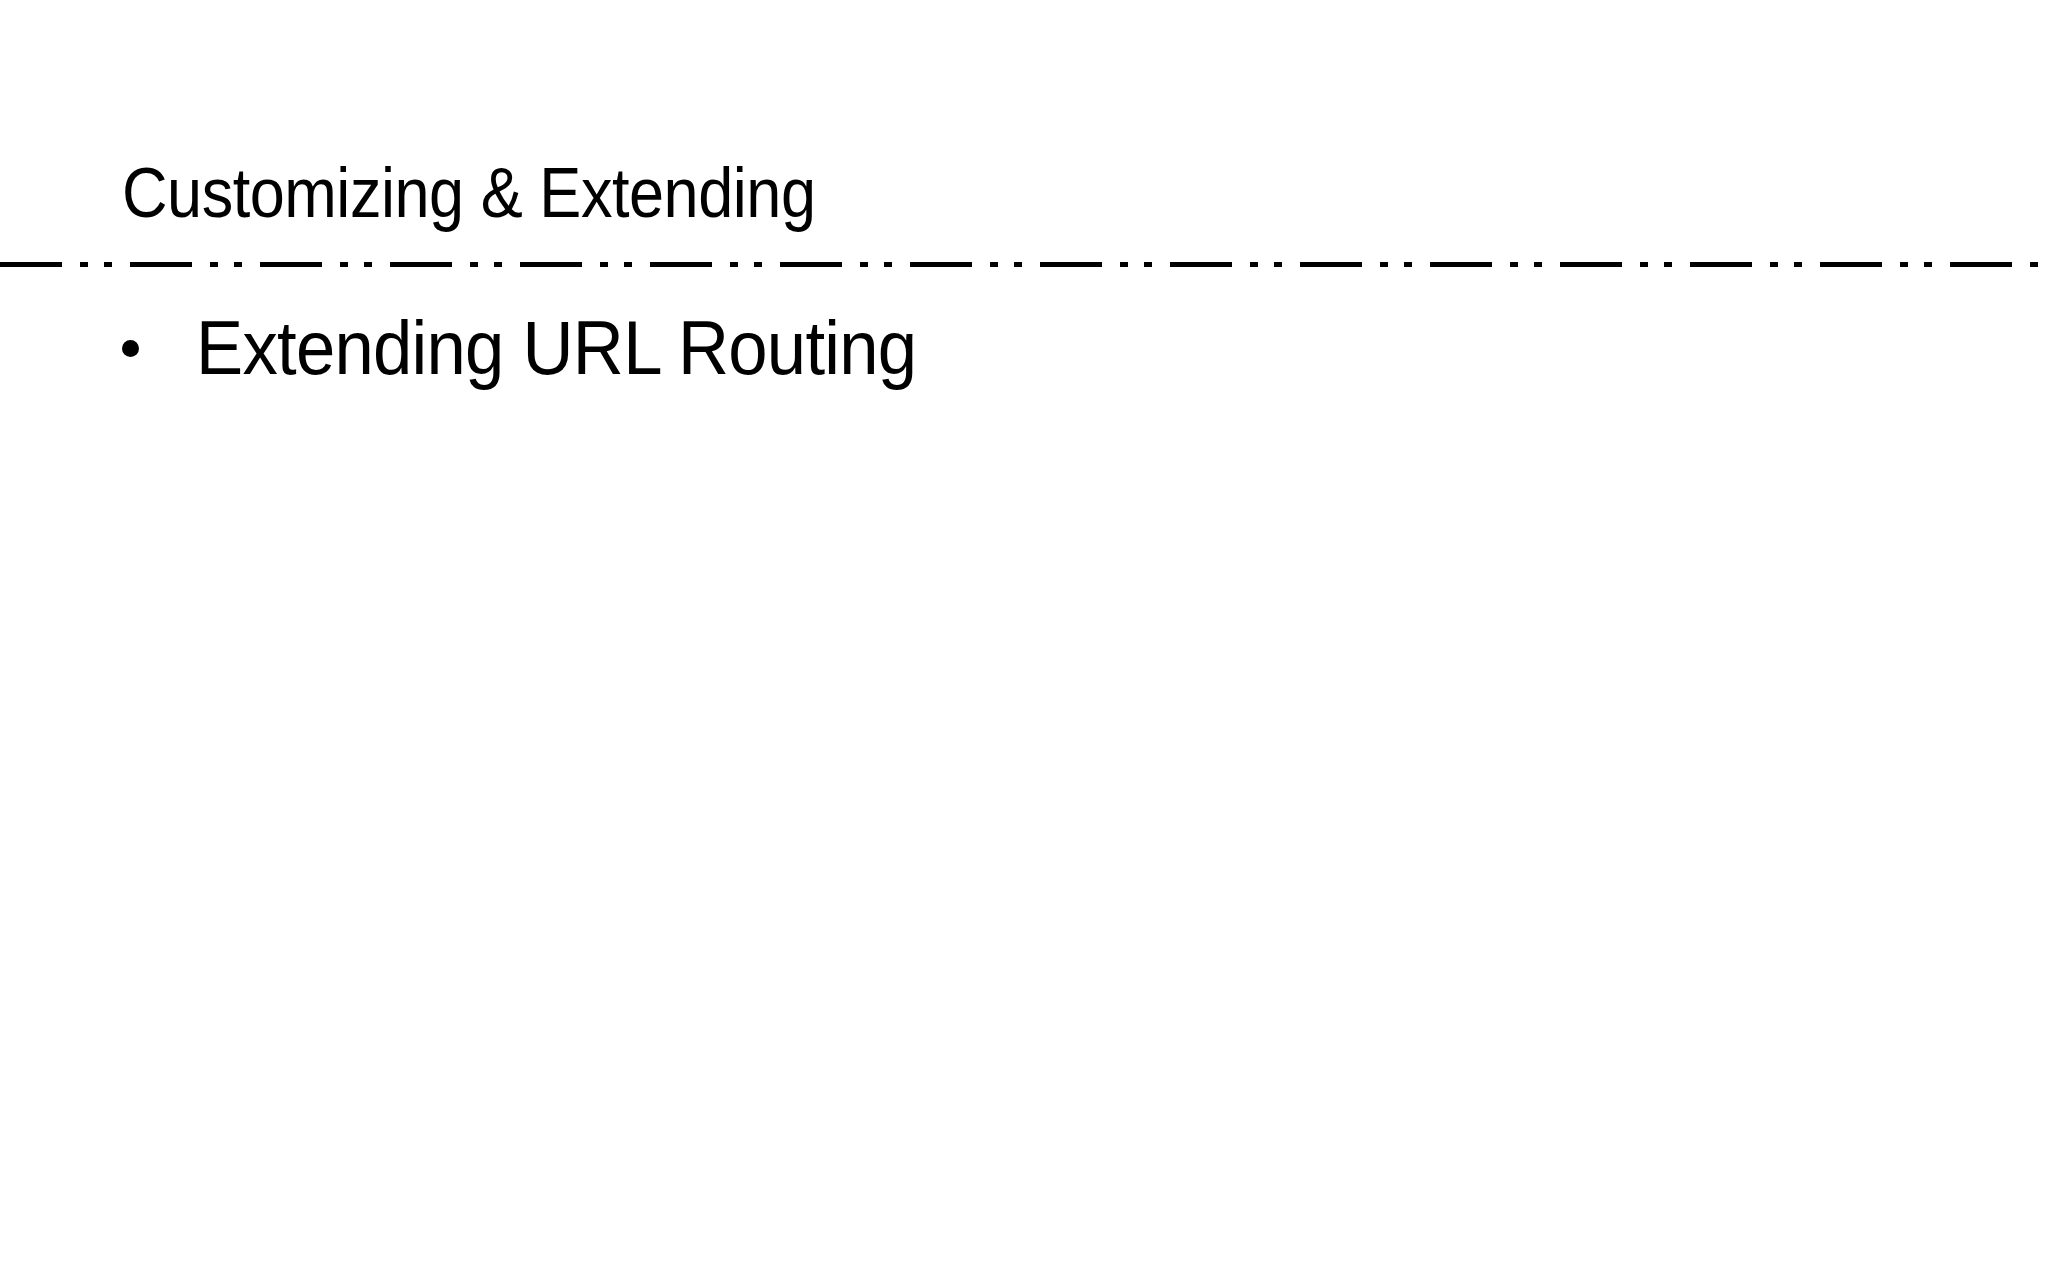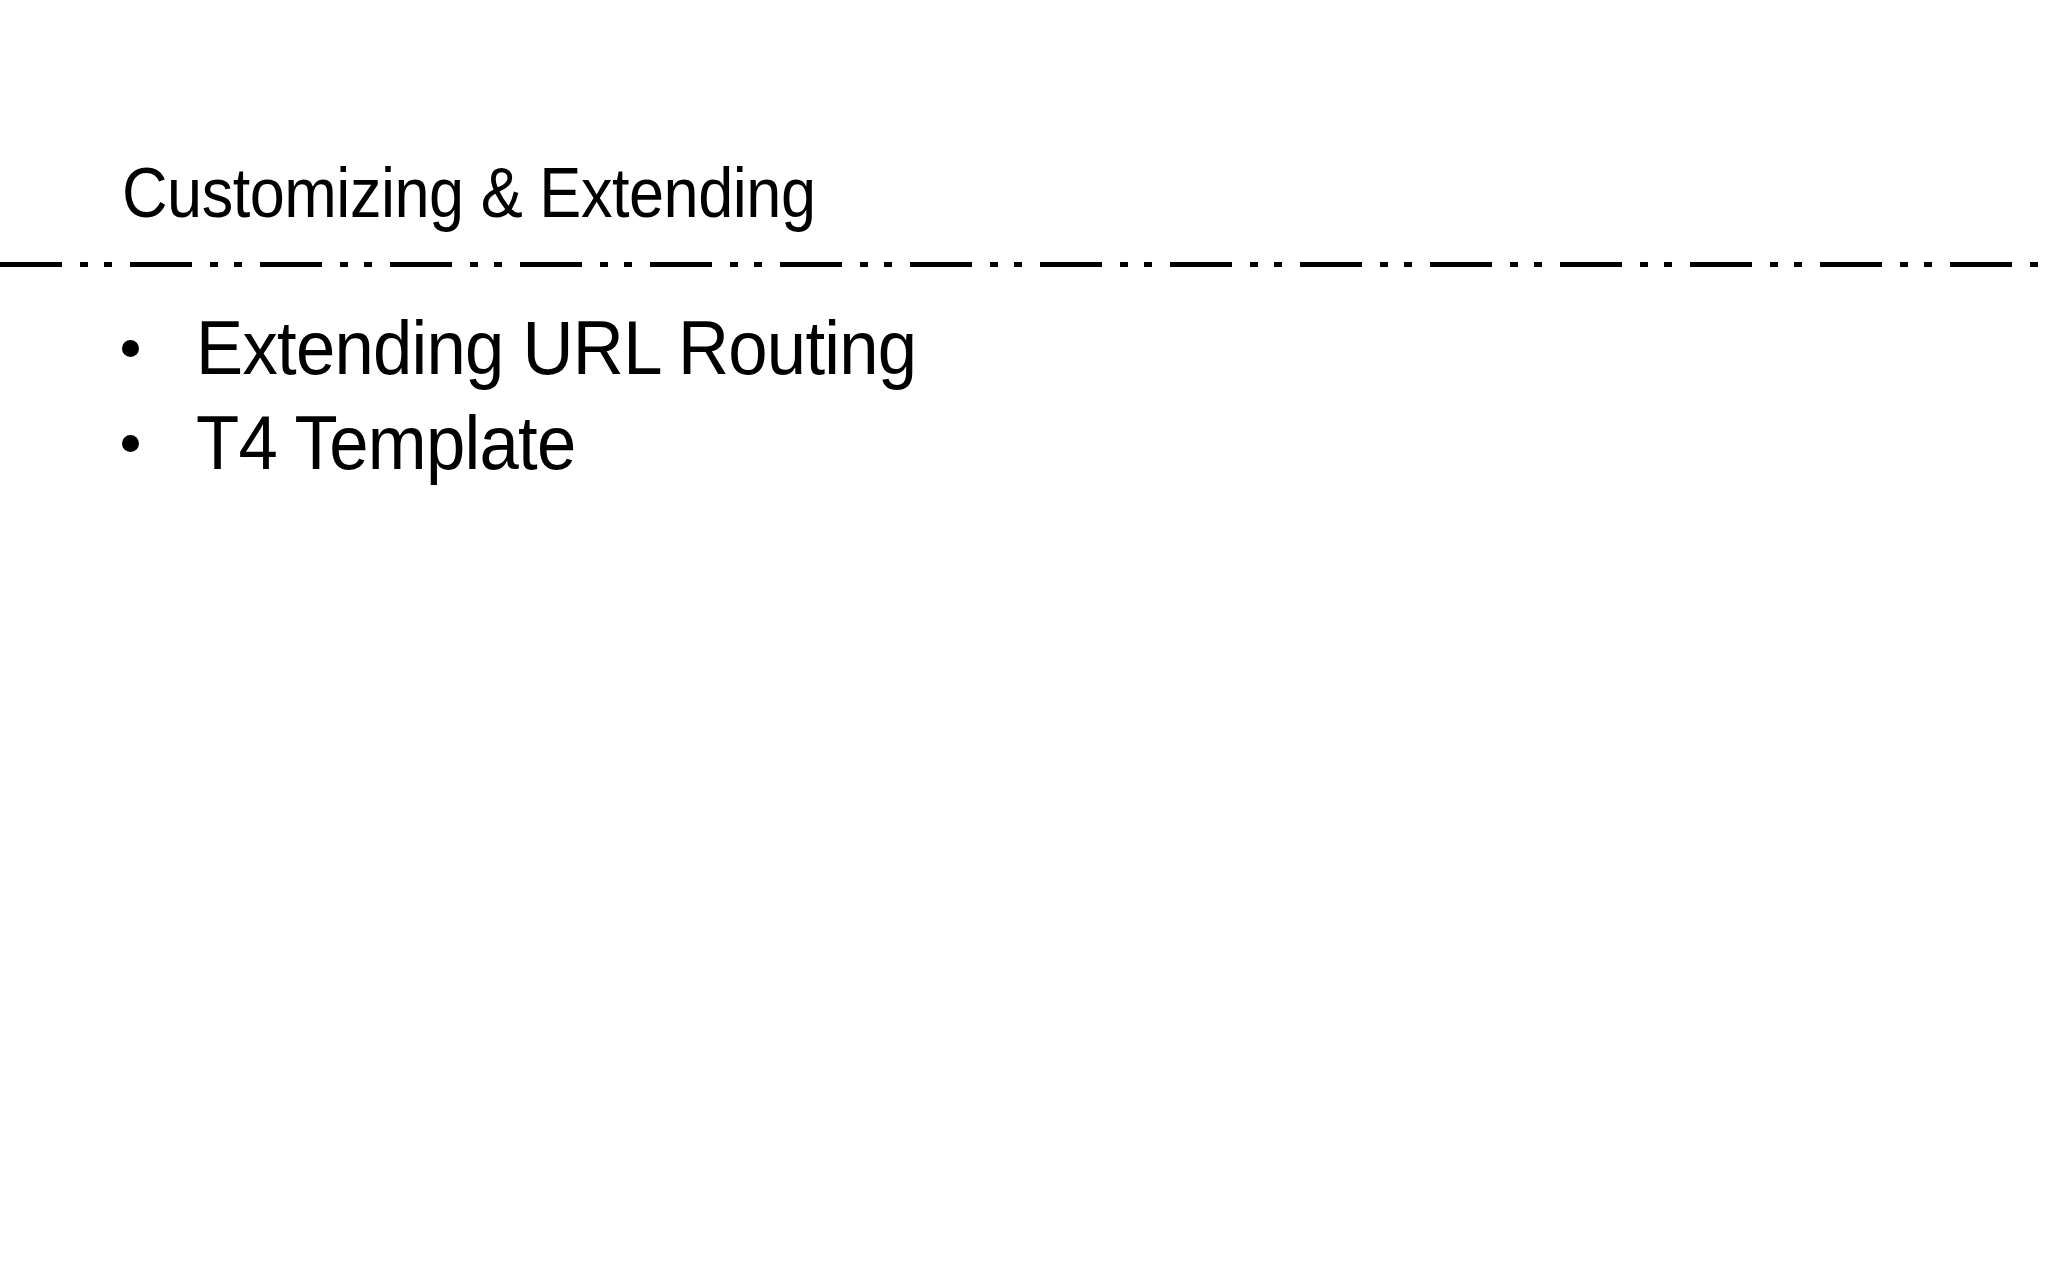--- a/index.html
+++ b/index.html
@@ -131,20 +131,16 @@
   <ul class="bullet-list">
 
     <li class="bullet-item">
       <span class="bullet-marker"></span>
       <span class="bullet-text">Extending URL Routing</span>
     </li>
 
 
 
 
-    <li class="bullet-item">
-      <span class="bullet-marker"></span>
-      <span class="bullet-text">T4 Template</span>
-    </li>
 
   </ul>
 
 </div>
 
 </body></html>

